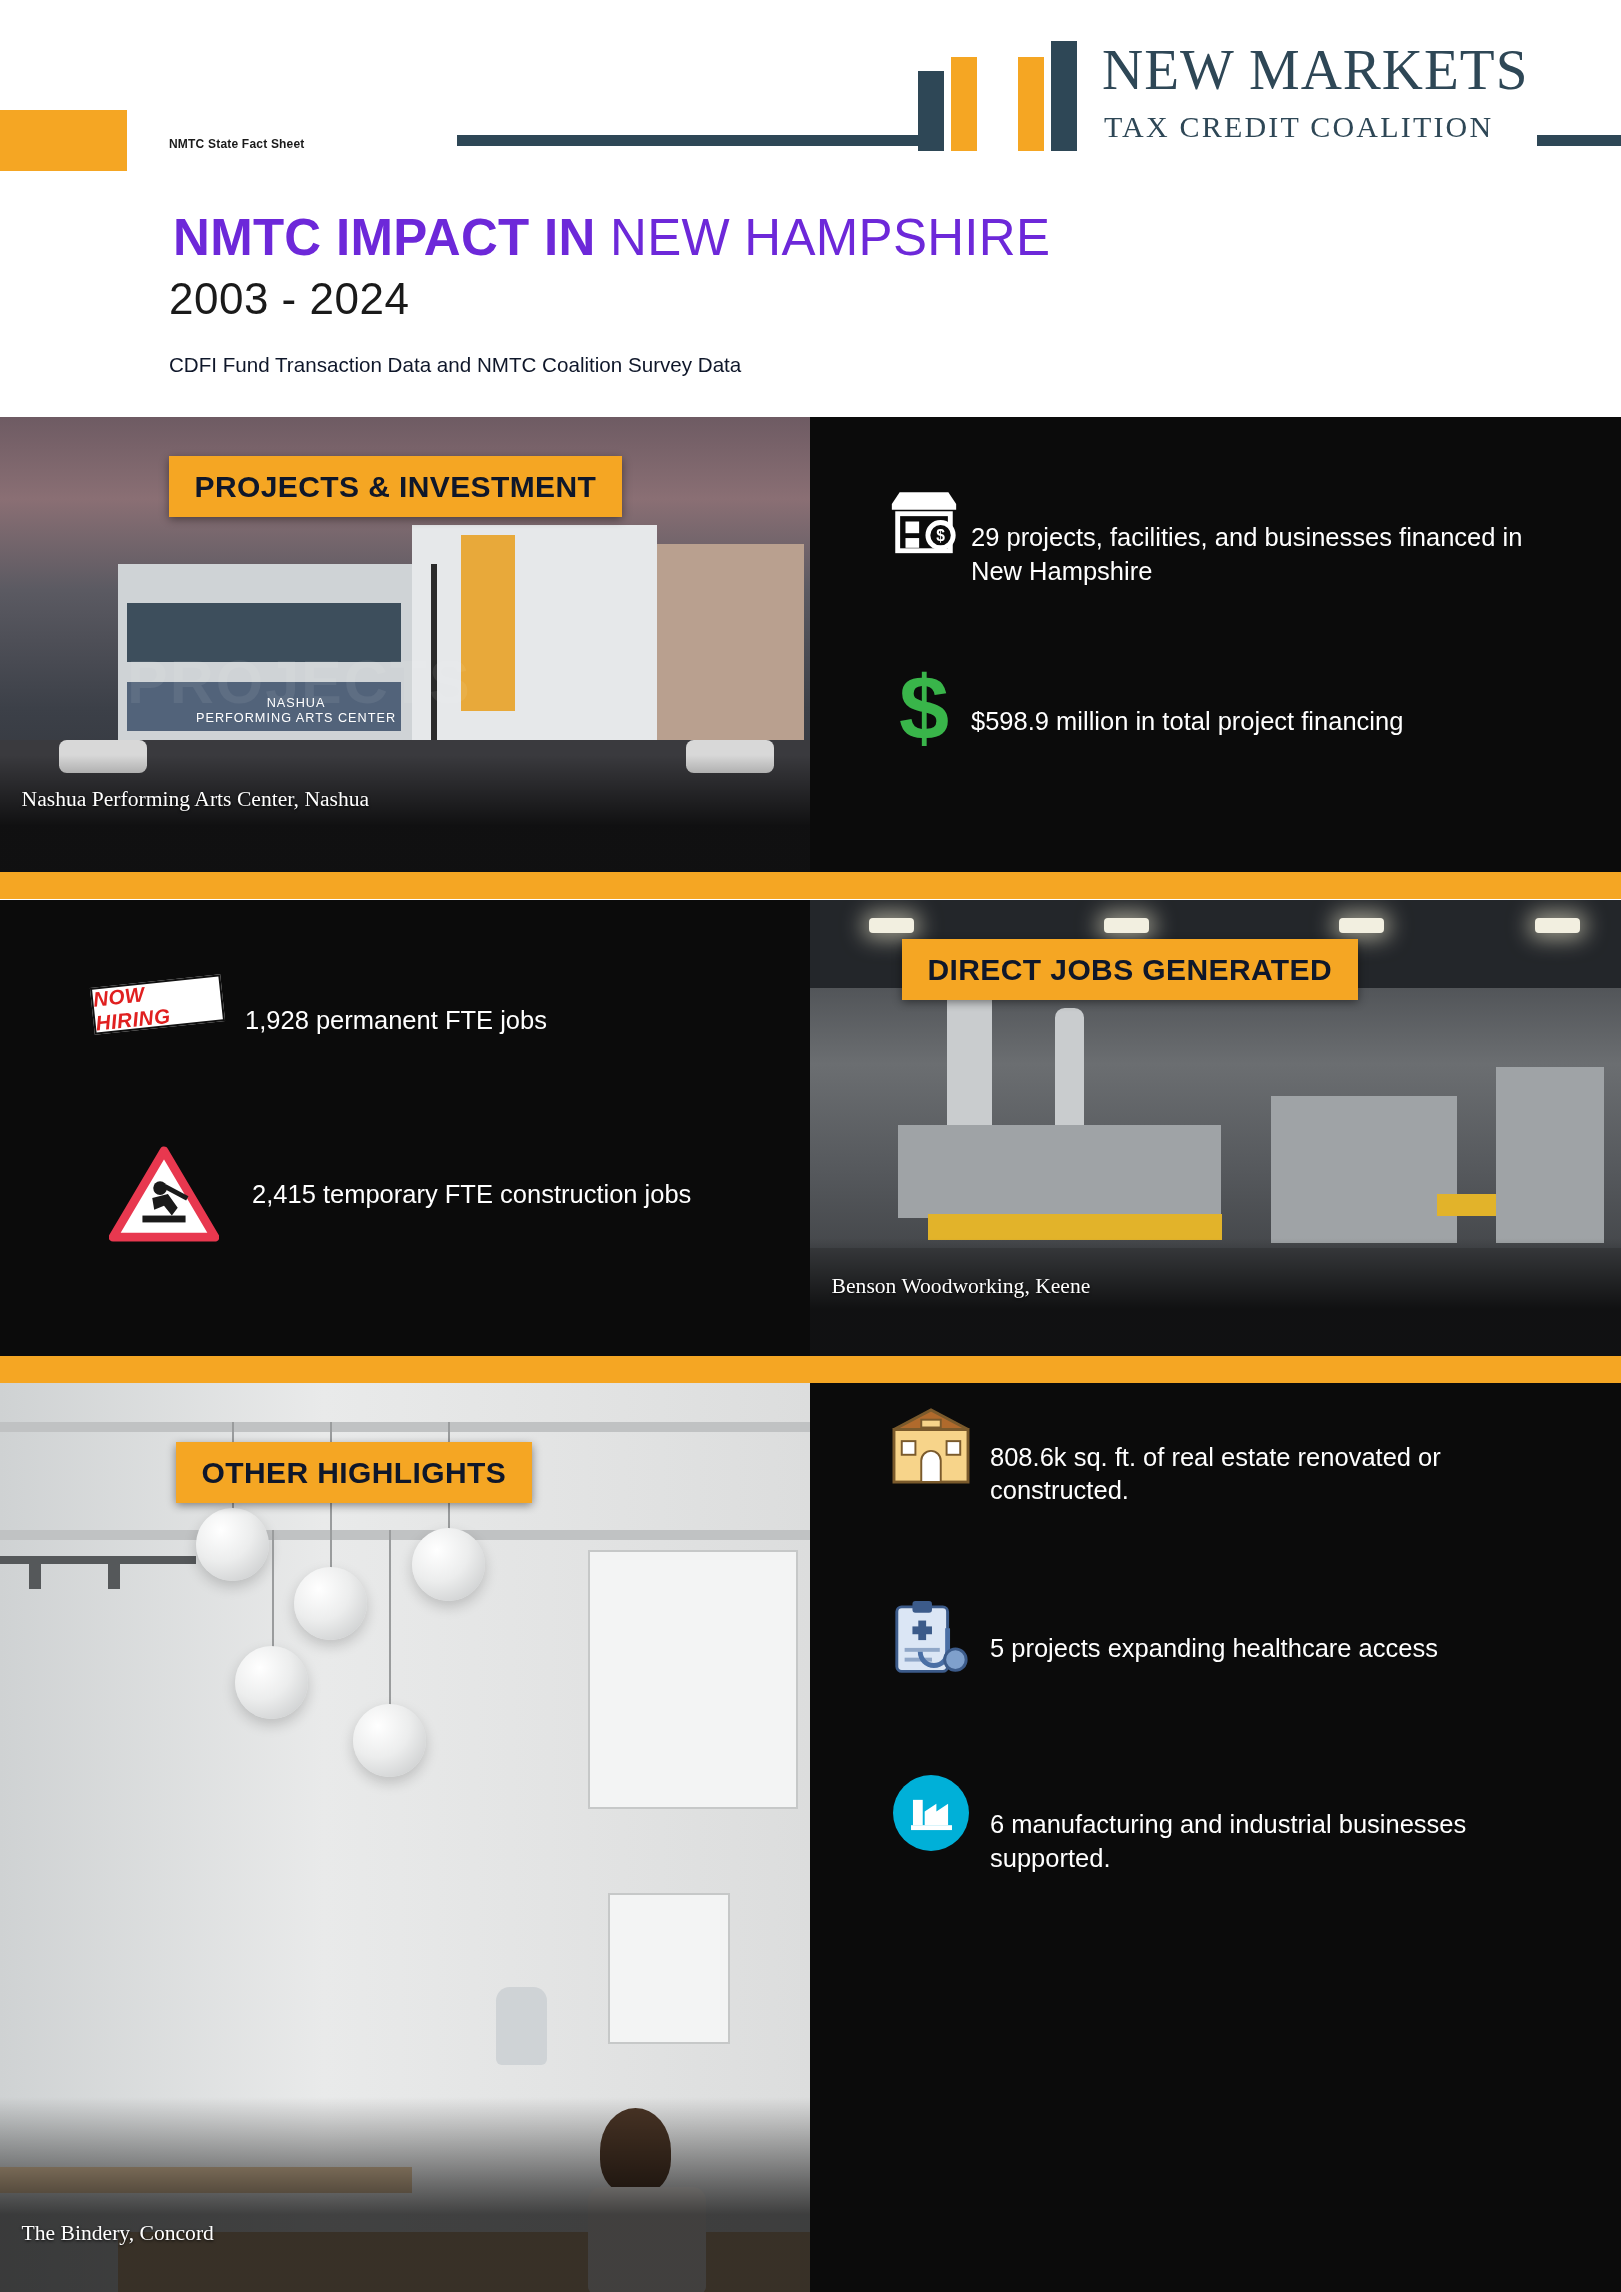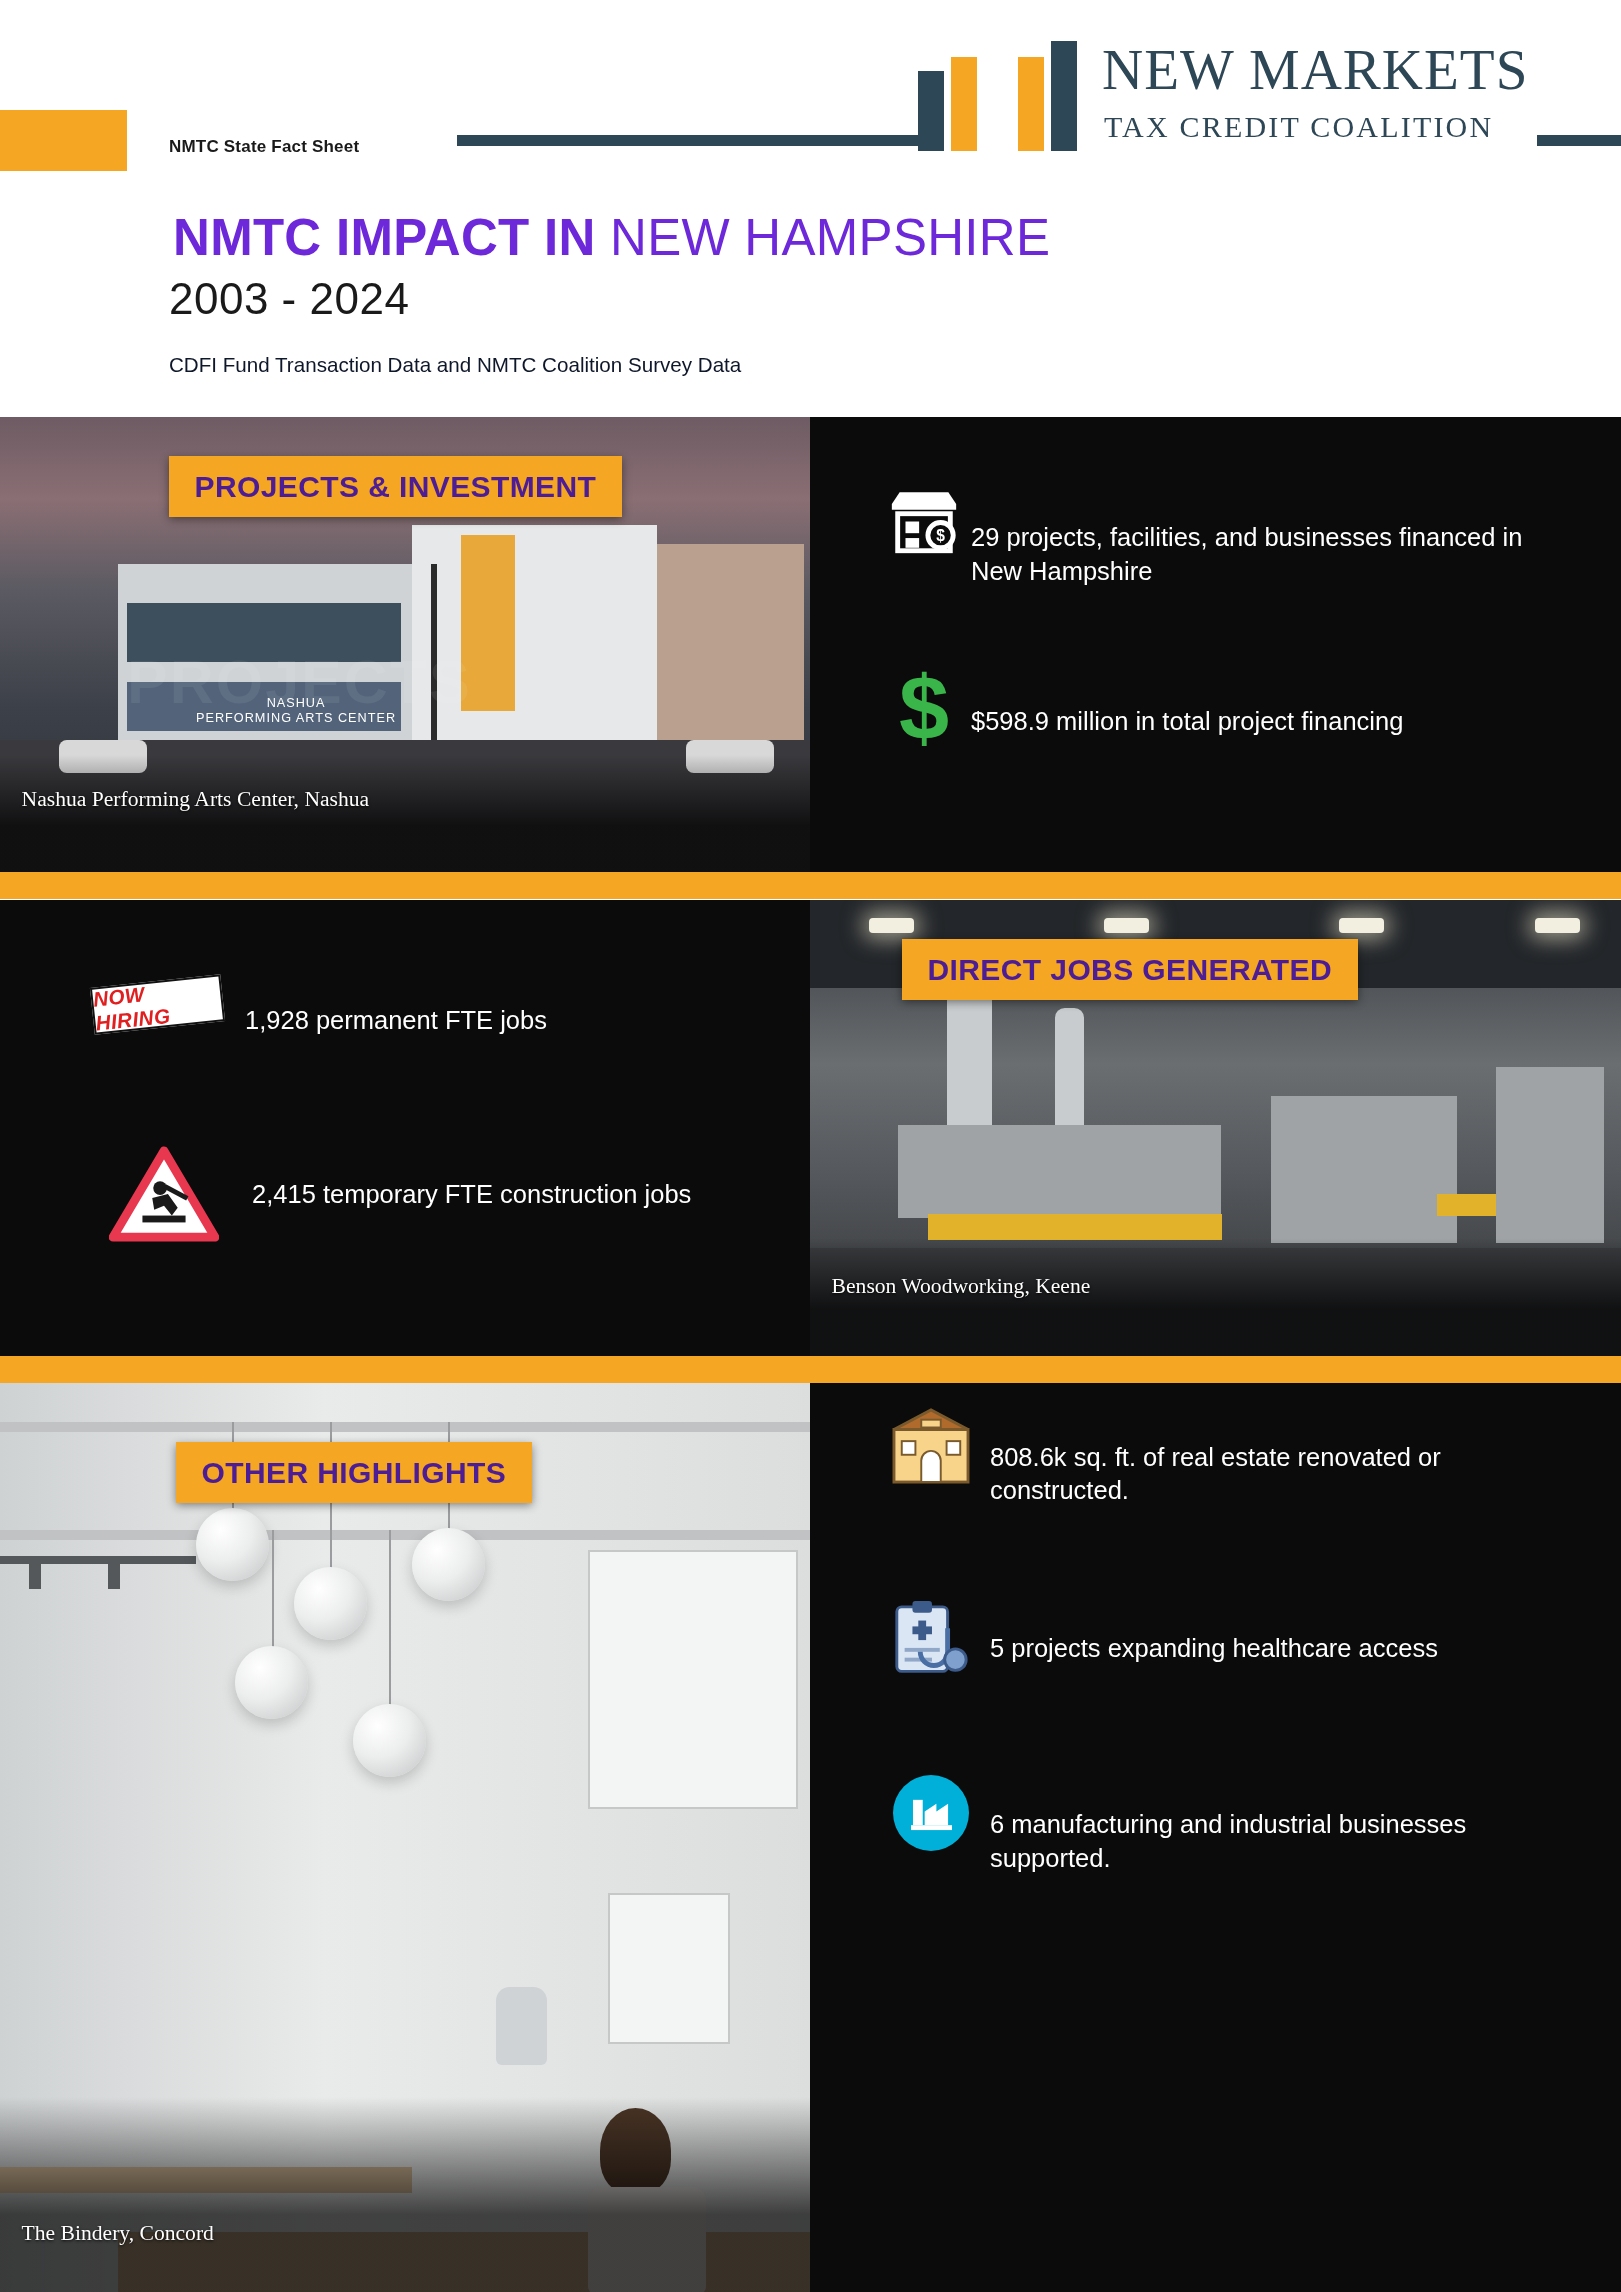--- a/index.html
+++ b/index.html
@@ -26,21 +26,21 @@
     left: 0;
     top: 110px;
     width: 127px;
     height: 61px;
     background: #f5a623;
   }
   .header-label {
     position: absolute;
     left: 169px;
     top: 137px;
-    font-size: 17px;
+    font-size: 12px;
     font-weight: bold;
     color: #1a1a1a;
     letter-spacing: 0.2px;
   }
   .header-rule-left {
     position: absolute;
     left: 457px;
     top: 135px;
     width: 461px;
     height: 10.8px;
@@ -191,21 +191,21 @@
   .ph-bindery .win  { position:absolute; background:#f3f4f4; border:2px solid #c6c8c8; }
   .ph-bindery .rail { position:absolute; background:#55585a; }
   .ph-bindery .tbl  { position:absolute; background:#d2b896; }
   .ph-bindery .per  { position:absolute; background:#3e3f44; border-radius:13.7px 13.7px 5.9px 5.9px; }
   .ph-bindery .hair { position:absolute; background:#4a3526; border-radius:50% 50% 40% 40%; }
 
   
   .chip {
     position: absolute;
     background: #f5a623;
-    color: #4c1d95;
+    color: #0f172a;
     font-size: 30px;
     font-weight: bold;
     letter-spacing: 0.4px;
     padding: 13.7px 25.5px;
     box-shadow: 0 2.9px 8.8px rgba(0,0,0,.45);
     white-space: nowrap;
   }
 
   
   .stat {

